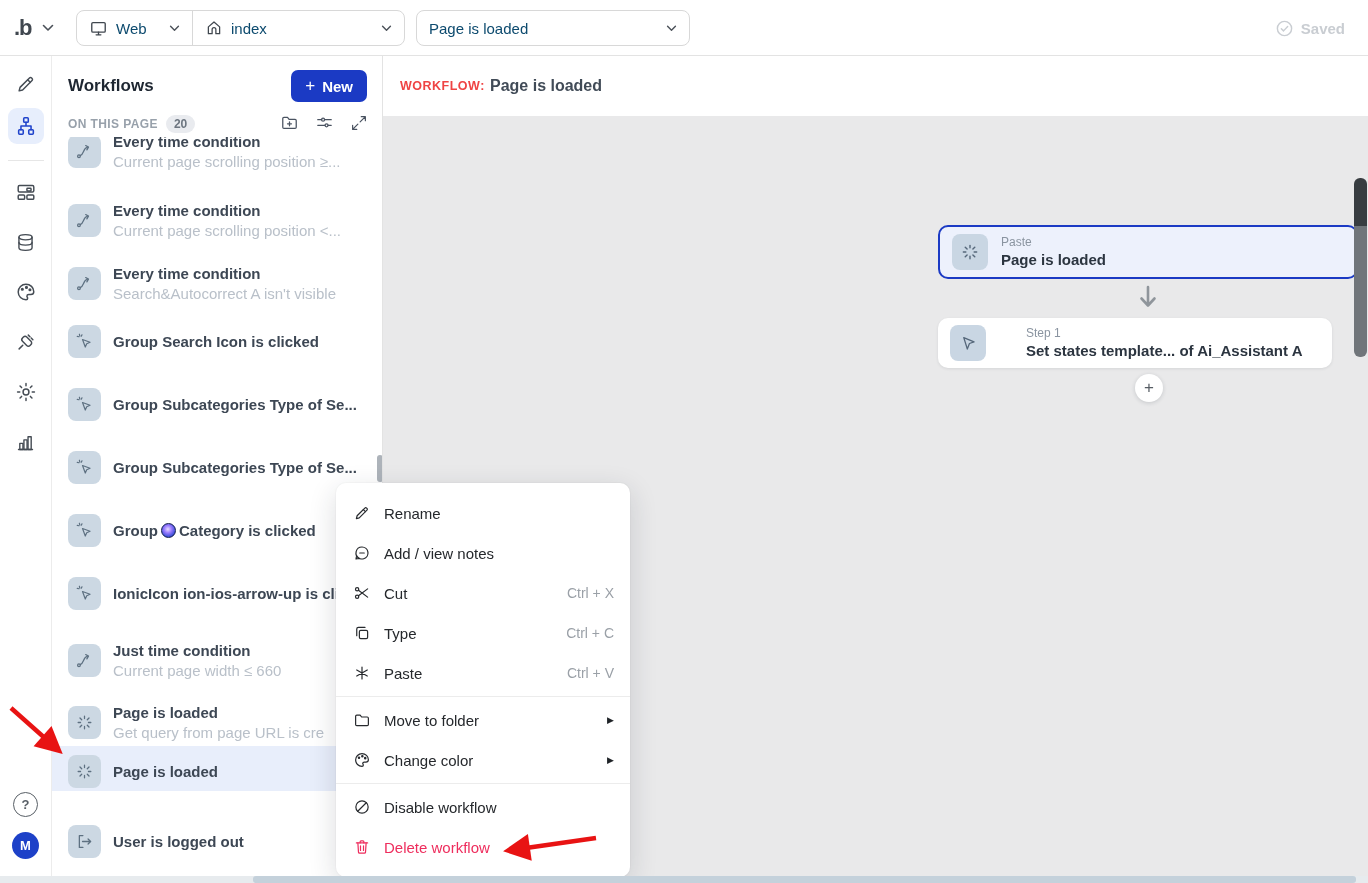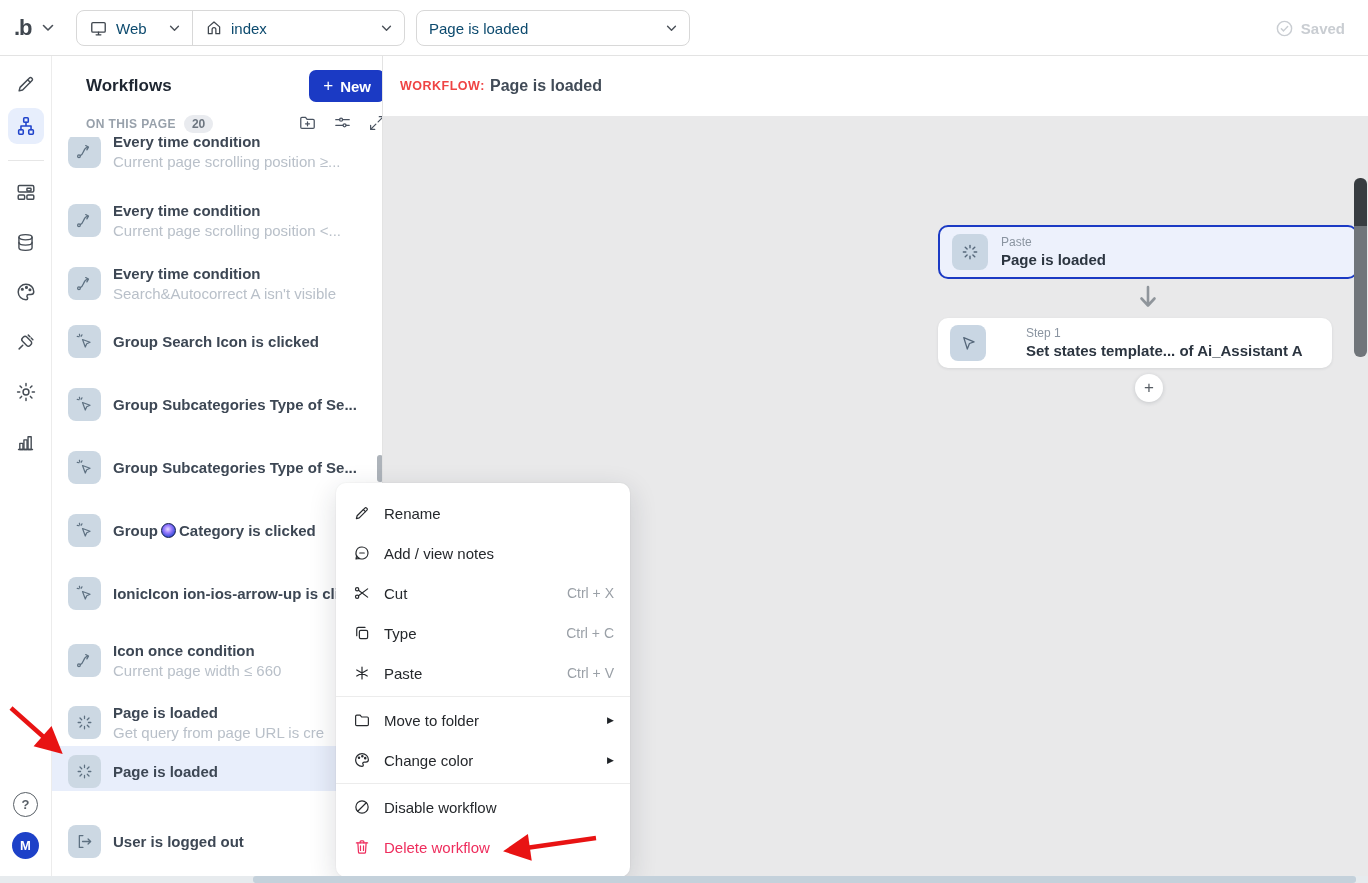--- a/index.html
+++ b/index.html
@@ -42,21 +42,21 @@
   .rail-item.active { background:#e7eefc; }
   .rail-divider { position:absolute; left:8px; width:36px; height:1px; background:#e6e6e6; top:104px; }
   .help-circle { position:absolute; left:13px; top:736px; width:25px; height:25px; border:1.5px solid #585f66; border-radius:50%; display:flex; align-items:center; justify-content:center; font-size:13px; font-weight:700; color:#585f66; cursor:pointer; }
   .avatar { position:absolute; left:12px; top:776px; width:27px; height:27px; border-radius:50%; background:#1d41c8; color:#fff; font-size:13px; font-weight:700; display:flex; align-items:center; justify-content:center; cursor:pointer; }
 
   
   .panel {
     position:absolute; left:52px; top:56px; width:331px; height:827px;
     background:#fff; border-right:1px solid #e3e3e3; z-index:10; overflow:hidden;
   }
-  .panel-top { position:absolute; left:18px; top:0; width:100%; height:81px; background:#fff; z-index:4; }
+  .panel-top { position:absolute; left:0; top:0; width:100%; height:81px; background:#fff; z-index:4; }
   .panel-title { position:absolute; left:16px; top:20px; font-size:17px; font-weight:700; color:#1e2631; }
   .new-btn {
     position:absolute; right:15px; top:14px; height:32px; padding:0 14px;
     background:#1b3ac4; color:#fff; border:none; border-radius:7px;
     font-size:15px; font-weight:700; display:flex; align-items:center; gap:7px;
     font-family:"Liberation Sans", sans-serif; cursor:pointer;
   }
   .new-plus { font-size:17px; font-weight:400; }
   .panel-sub { position:absolute; left:16px; top:59px; display:flex; align-items:center; gap:8px; }
   .section-label { font-size:12px; font-weight:700; color:#98a1ab; letter-spacing:.4px; }
@@ -374,21 +374,21 @@
 
     <div class="wf-item two-line" style="top:584px">
       <span class="wf-icon">
         <svg width="19" height="19" viewBox="0 0 24 24" fill="none" stroke="#5d7081" stroke-width="1.6" stroke-linecap="round" stroke-linejoin="round">
             <circle cx="5" cy="18" r="1.7"></circle>
             <path d="M7 17 C11 15.5 10.5 7.5 15.5 6.8"></path>
             <path d="M13.5 4.5 L17 6.5 L15 10"></path>
           </svg>
       </span>
       <div class="wf-text">
-          <div class="wf-title">Icon once condition</div>
+          <div class="wf-title">Just time condition</div>
           <div class="wf-sub">Current page width ≤ 660</div>
         </div>
     </div>
 
     <div class="wf-item two-line" style="top:646px">
       <span class="wf-icon">
         <svg width="19" height="19" viewBox="0 0 24 24" fill="none" stroke="#5d7081" stroke-width="1.6" stroke-linecap="round">
             <path d="M12 4 v3 M12 17 v3 M4 12 h3 M17 12 h3 M6.3 6.3 l2.2 2.2 M15.5 15.5 l2.2 2.2 M17.7 6.3 l-2.2 2.2 M8.5 15.5 l-2.2 2.2"></path>
           </svg>
       </span>

